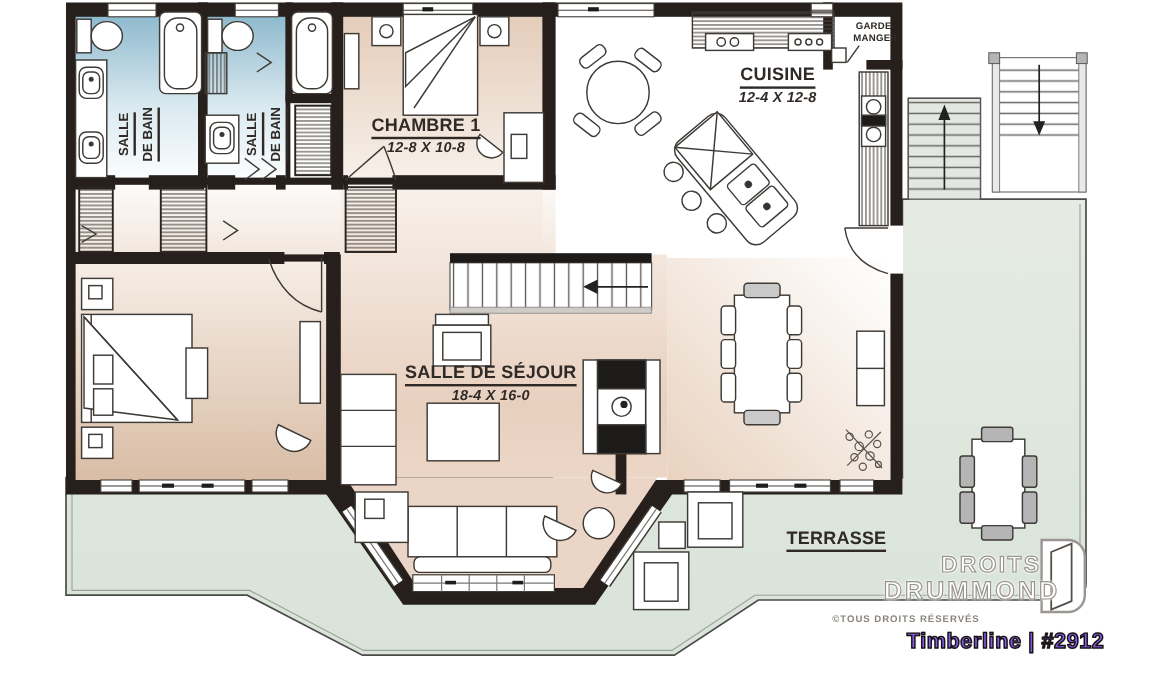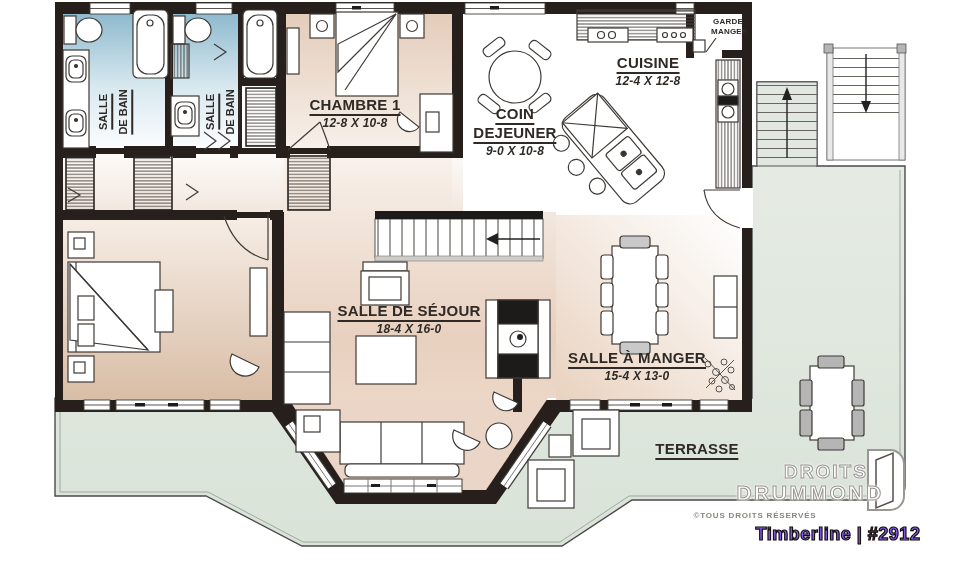--- a/index.html
+++ b/index.html
@@ -461,46 +461,37 @@
 <div class="lbl vert" style="left:220px;top:112px;">
   <span class="u bathname">SALLE</span><br>
   <span class="u bathname">DE BAIN</span>
 </div>
 
 <div class="lbl" style="left:355px;top:97px;">
   <div class="name"><span class="u">CHAMBRE 1</span></div>
   <div class="dims">12-8 X 10-8</div>
 </div>
 
-<div class="lbl" style="left:515px;top:106px;">
-  <div class="name"><span class="u">COIN</span></div>
-  <div class="name"><span class="u">DEJEUNER</span></div>
-  <div class="dims">9-0 X 10-8</div>
-</div>
 
 <div class="lbl" style="left:648px;top:55px;">
   <div class="name"><span class="u">CUISINE</span></div>
   <div class="dims">12-4 X 12-8</div>
 </div>
 
 <div class="lbl" style="left:719px;top:17px;">
   <div class="tiny">GARDE-</div>
   <div class="tiny">MANGER</div>
 </div>
 
 
 <div class="lbl" style="left:409px;top:303px;" c="">
   <div class="name"><span class="u">SALLE DE SÉJOUR</span></div>
   <div class="dims">18-4 X 16-0</div>
 </div>
 
-<div class="lbl" style="left:637px;top:350px;">
-  <div class="name"><span class="u">SALLE À MANGER</span></div>
-  <div class="dims">15-4 X 13-0</div>
-</div>
 
 <div class="lbl" style="left:697px;top:441px;">
   <div class="name"><span class="u">TERRASSE</span></div>
 </div>
 
 <div class="brandline dessins" style="left:826px;top:461px;">DROITS</div>
 <div class="brandline drummond" style="left:810px;top:481px;">DRUMMOND</div>
 <div class="rights" style="left:755px;top:511px;">©TOUS DROITS RÉSERVÉS</div>
 <div class="model" style="left:838px;top:524px;">Timberline | #2912</div>
 

